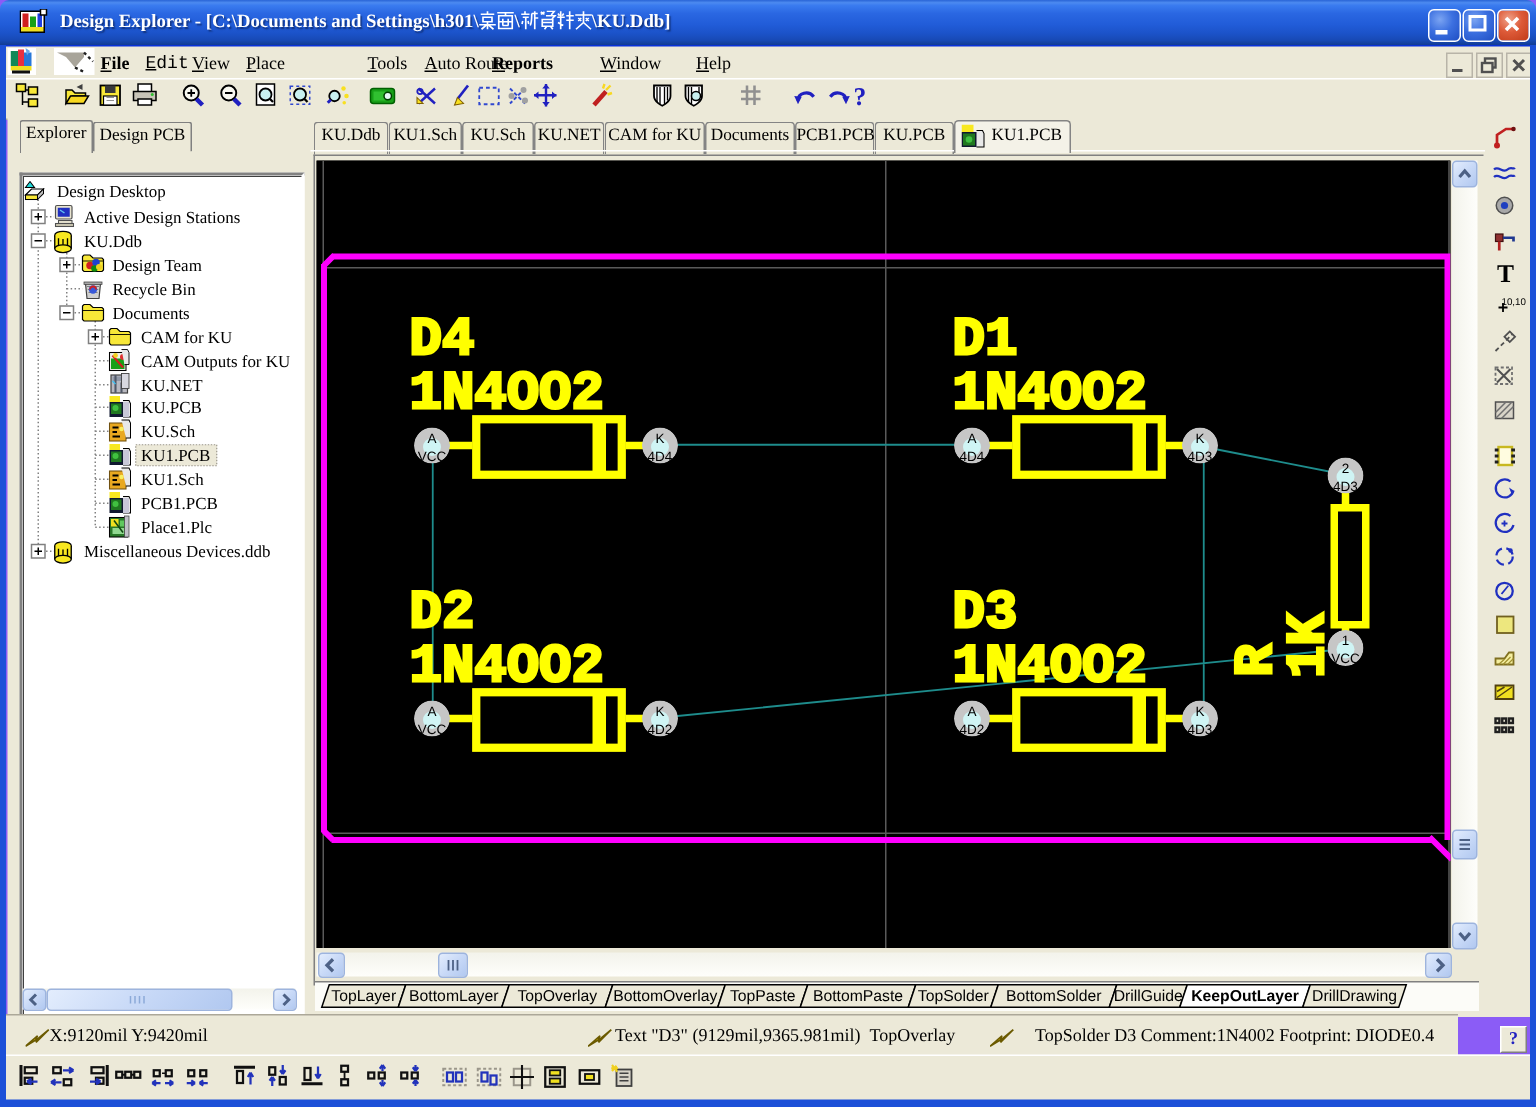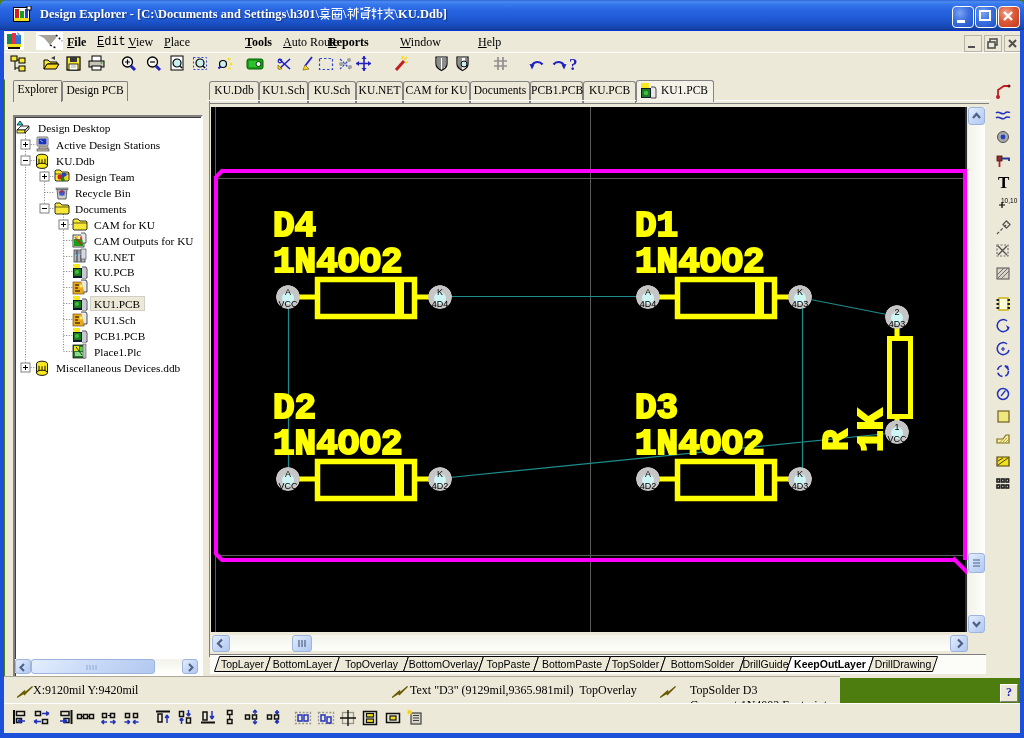--- a/index.html
+++ b/index.html
@@ -1,16 +1,16 @@
 <!DOCTYPE html>
 <html><head><meta charset="utf-8">
 <style>
 html,body{margin:0;padding:0;width:1024px;height:738px;overflow:hidden;background:#ECE9D8;
 font-family:"Liberation Serif",serif;}
-#win{position:absolute;left:0;top:0;width:1024px;height:738px;background:#4d7c0f;}
+#win{position:absolute;left:0;top:0;width:1024px;height:738px;background:#8b5cf6;}
 .abs{position:absolute;}
 
 #titlebar{left:0;top:0;width:1024px;height:30px;
 background:linear-gradient(180deg,#2964D6 0%,#4C8AF0 6%,#3A7BEF 12%,#2A67E2 30%,#215CD8 55%,#1B52C8 75%,#1749B4 90%,#123C93 100%);
 border-radius:6px 6px 0 0;}
 #titletext{left:40px;top:7px;color:#fff;font-weight:bold;font-size:12.5px;white-space:nowrap;
 text-shadow:1px 1px 1px #10327E;}
 .capbtn{top:6px;width:20px;height:20px;border-radius:4px;border:1px solid #fff;}
 .capblue{background:radial-gradient(circle at 35% 30%,#7BA4F2 0%,#3C70E0 45%,#1F4FC4 100%);}
 .capred{background:radial-gradient(circle at 35% 30%,#F0A38B 0%,#DD5A38 45%,#C03A18 100%);}
@@ -38,21 +38,21 @@
 border-top:1px solid #808080;border-left:1px solid #808080;}
 #pcb{left:211px;top:107px;width:756px;height:525px;background:#000;}
 
 .sbtrack{background:linear-gradient(90deg,#F3F3EB,#FEFEFB);}
 .sbtrackh{background:linear-gradient(180deg,#F3F3EB,#FEFEFB);}
 .sbbtn{position:absolute;background:linear-gradient(135deg,#E3EDFD 0%,#C8D9F7 50%,#B1C8F0 100%);
 border:1px solid #9DB4DE;border-radius:3px;}
 
 #layerstrip{left:210px;top:654px;width:776px;height:20px;background:#fff;}
 
-#statusbar{left:4px;top:676px;width:836px;height:27px;background:#ECE9D8;border-top:1px solid #ACA899;font-size:12px;}
+#statusbar{left:4px;top:676px;width:968px;height:27px;background:#ECE9D8;border-top:1px solid #ACA899;font-size:12px;}
 #botbar{left:4px;top:703px;width:1016px;height:30px;background:#ECE9D8;border-top:1px solid #fff;}
 
 .wborder{background:#1C50D8;}
 </style></head>
 <body>
 <div id="win">
  <div id="titlebar" class="abs"></div>
  <div id="titletext" class="abs">Design Explorer - [C:\Documents and Settings\h301\<svg style="vertical-align:-2px" width="12" height="13" viewBox="0 0 12 13">
         <g stroke="#fff" stroke-width="1.1" fill="none">
           <path d="M6 0.5 V2.5 M1.5 2.5 H10.5 M3 4.5 H9 V7.5 H3 Z M0.5 9.5 H11.5 M6 7.5 V12.5 M2 12.5 L5.2 9.8 M10 12.5 L6.8 9.8"></path>
@@ -117,25 +117,25 @@
   <div class="abs" style="left:32px;top:1px;width:27px;height:18px;background:#fff;"></div>
   <svg class="abs" style="left:32px;top:1px" width="27" height="18" viewBox="0 0 27 18">
    <polygon points="2,3 20,3 20,6 14,13 8,6" fill="#A8A49A"></polygon>
    <path d="M20 3 L26 9 M14 13 L20 16" stroke="#202020" stroke-width="1.6" stroke-dasharray="2 2" fill="none"></path>
   </svg>
   <div class="menuitem" style="left:63px;font-weight:bold;"><u>F</u>ile</div>
   <div class="menuitem" style="left:93px;font-family:Liberation Mono, monospace;"><u>E</u>dit</div>
   <div class="menuitem" style="left:124px;"><u>V</u>iew</div>
   <div class="menuitem" style="left:160px;"><u>P</u>lace</div>
   <div class="menuitem" style="left:197px;margin-top:40px;"><u>D</u>esign</div>
-  <div class="menuitem" style="left:241px;font-weight:bold;"><u>T</u>ools</div>
+  <div class="menuitem" style="left:241px;"><u>T</u>ools</div>
   <div class="menuitem" style="left:279px;"><u>A</u>uto Route</div>
   <div class="menuitem" style="left:324px;font-weight:bold;"><u>R</u>eports</div>
   <div class="menuitem" style="left:396px;"><u>W</u>indow</div>
-  <div class="menuitem" style="left:474px;"><u>H</u>elp</div>
+  <div class="menuitem" style="left:460px;"><u>H</u>elp</div>
   <div class="abs" style="left:960px;top:4px;width:16px;height:15px;background:#ECE9D8;border:1px solid #B8B4A8;"><svg width="17" height="16">
           <rect x="3" y="10" width="7" height="2" fill="#505050"></rect>
         </svg></div>
   <div class="abs" style="left:980px;top:4px;width:16px;height:15px;background:#ECE9D8;border:1px solid #B8B4A8;"><svg width="17" height="16">
           <rect x="5" y="3" width="7" height="6" fill="none" stroke="#505050" stroke-width="1.6"></rect>
           <rect x="3" y="6" width="7" height="6" fill="#ECE9D8" stroke="#505050" stroke-width="1.6"></rect>
         </svg></div>
   <div class="abs" style="left:1000px;top:4px;width:16px;height:15px;background:#ECE9D8;border:1px solid #B8B4A8;"><svg width="17" height="16">
           <path d="M4 4 L11 11 M11 4 L4 11" stroke="#505050" stroke-width="2"></path>
         </svg></div>

